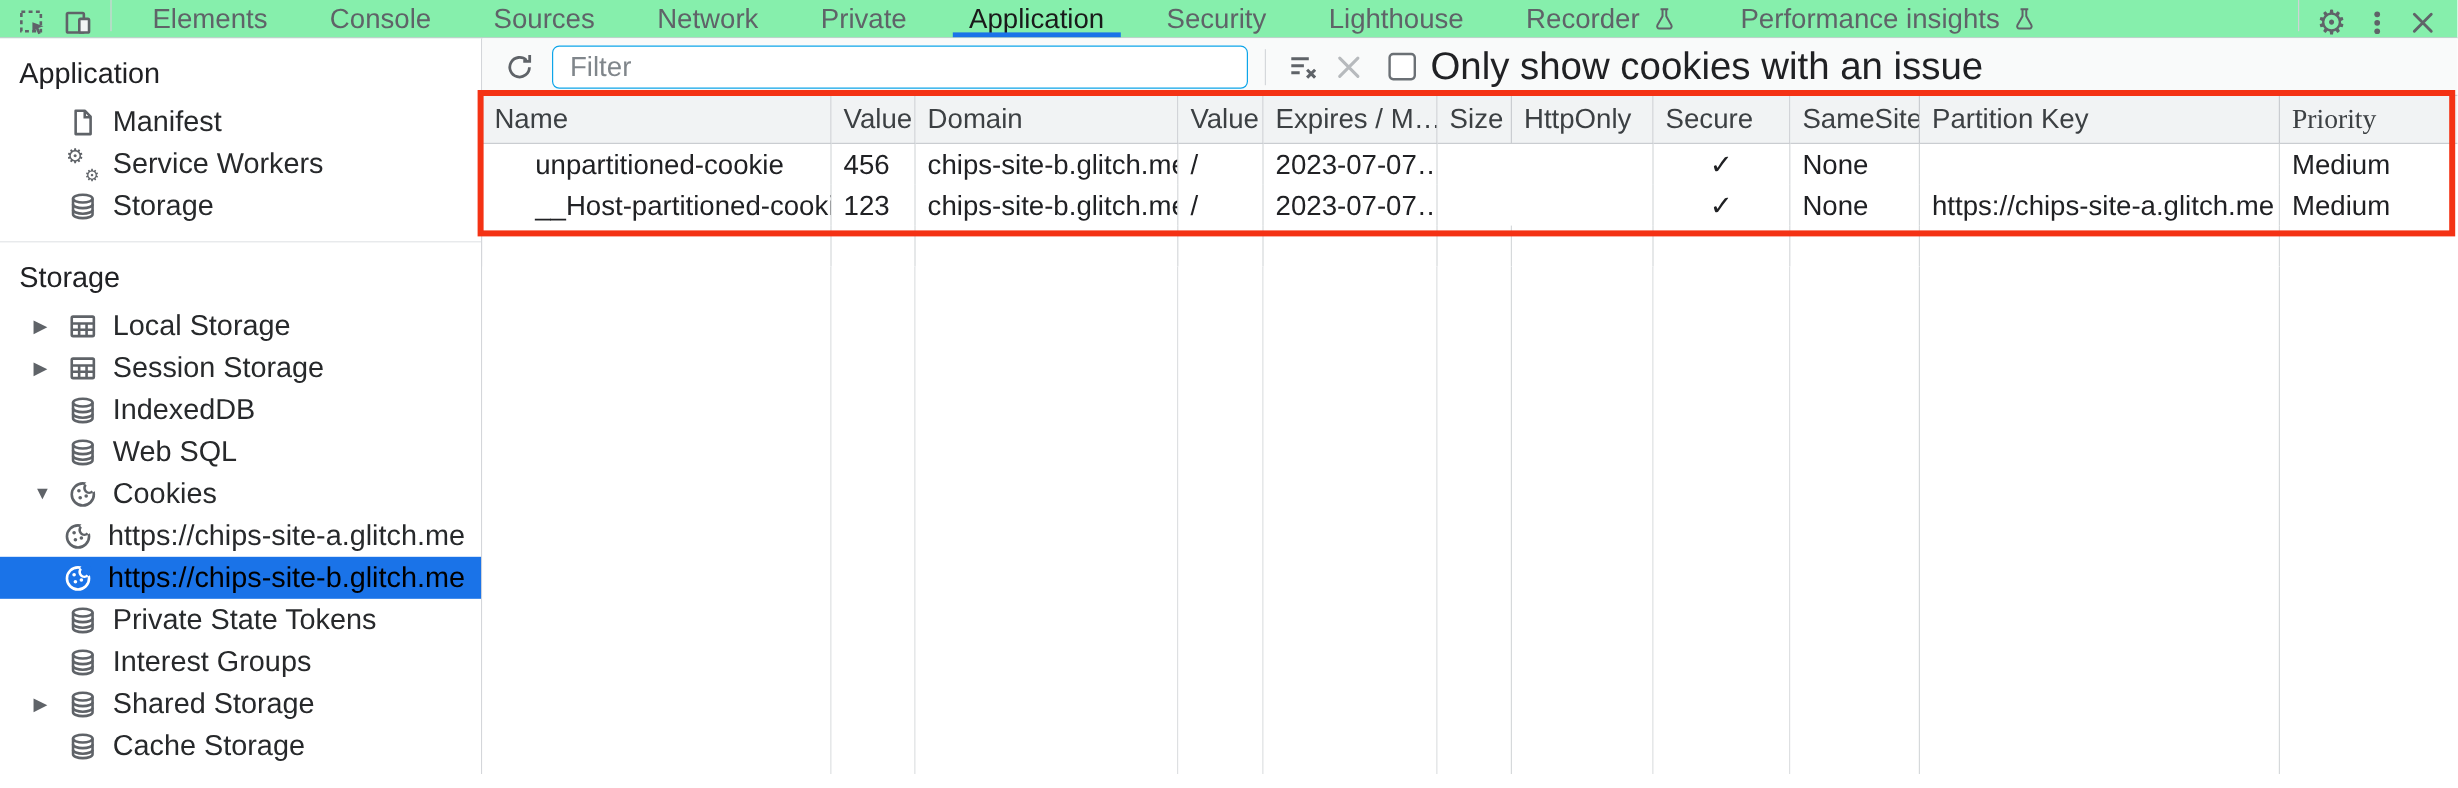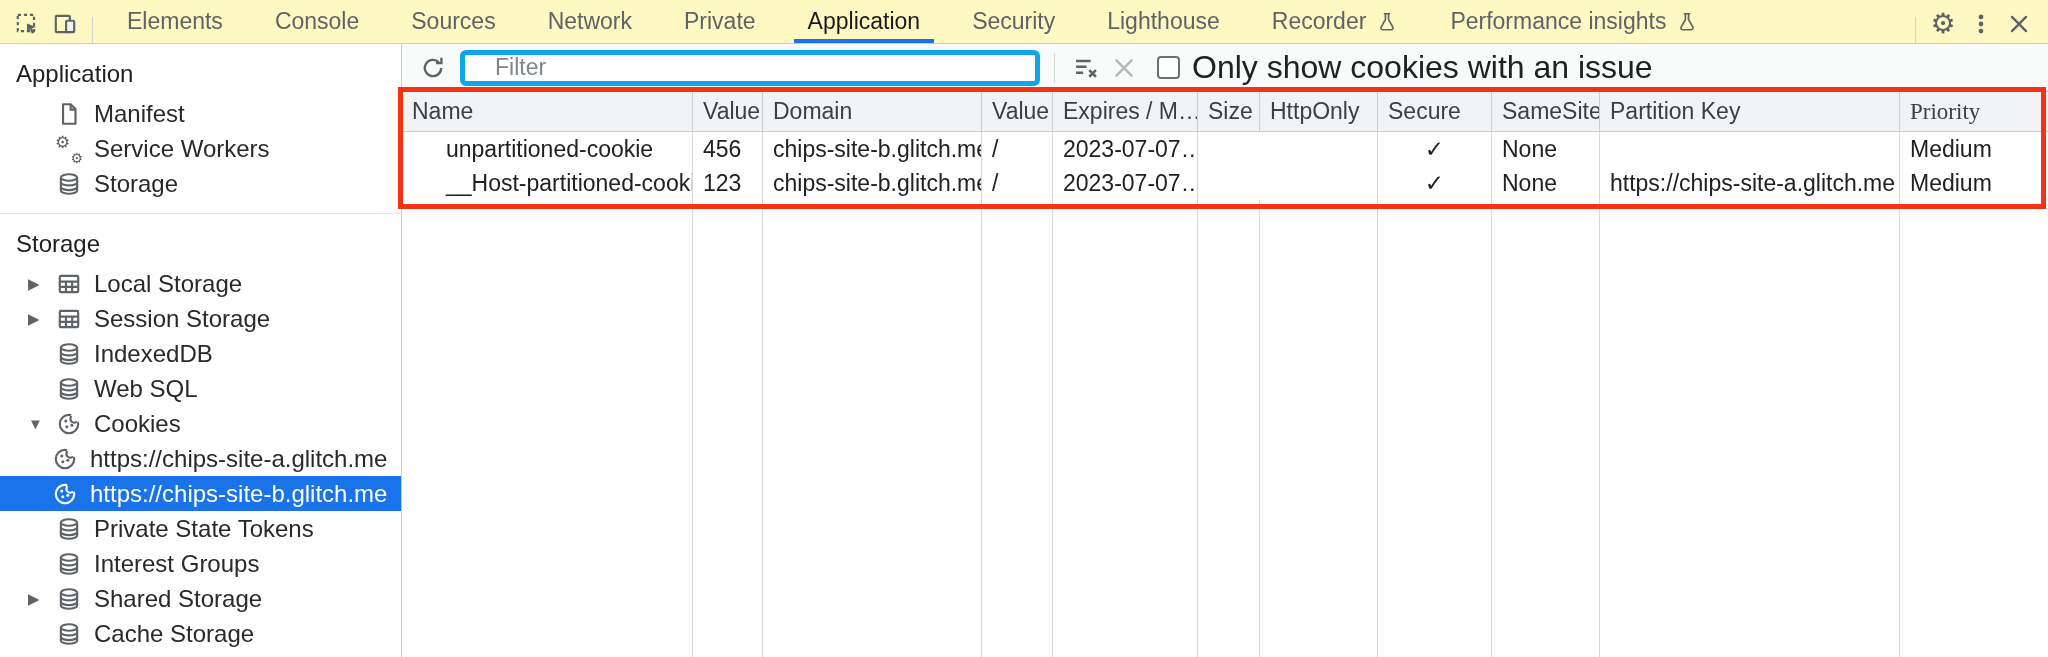--- a/index.html
+++ b/index.html
@@ -1,21 +1,21 @@
 <!DOCTYPE html>
 <html><head>
 <meta charset="utf-8">
 <style>
   * { margin:0; padding:0; box-sizing:border-box; }
   html,body { width:2048px; height:657px; overflow:hidden; background:#fff;
               font-family:"Liberation Sans", sans-serif; color:#202124; }
 
   
-  .tabbar { height:44px; background:#fef9c3; border-bottom:1px solid #cacdd1;
-            display:flex; align-items:flex-end; padding:0 10px 0 8px; }
+  .tabbar { height:32px; background:#86efac; border-bottom:1px solid #cacdd1;
+            display:flex; align-items:flex-start; padding:0 10px 0 8px; }
   .iconbtn { width:38px; height:38px; display:flex; align-items:center; justify-content:center;
              color:#5f6368; flex:0 0 auto; }
   .iconbtn svg { width:26px; height:26px; }
   .vdiv { width:1px; height:26px; background:#cfd2d6; margin:0 8px; flex:0 0 auto; }
   .tabs { display:flex; align-items:stretch; height:100%; flex:0 0 auto; }
   .tab { position:relative; display:flex; align-items:center; padding:0 26px; font-size:23px;
          color:#5f6368; white-space:nowrap; }
   .tab.active { color:#1a1a1a; }
   .tab.active::after { content:""; position:absolute; left:12px; right:12px; bottom:0;
                        height:4px; background:#1a73e8; }
@@ -32,32 +32,32 @@
              font-size:24px; overflow:hidden; }
   .side-header { padding:16px 0 8px 16px; color:#202124; }
   .side-header.second { border-top:1px solid #e3e5e8; margin-top:12px; }
   .srow { display:flex; align-items:center; height:35px; padding-left:28px; cursor:default;
           color:#27292b; --icon-bg:#fff; }
   .srow .exp { width:28px; flex:0 0 28px; font-size:15px; color:#5f6368; text-align:left; }
   .srow .sicon { width:26px; height:26px; flex:0 0 26px; margin-right:12px; color:#5f6368;
                  display:flex; align-items:center; justify-content:center; position:relative; }
   .srow .sicon svg { width:26px; height:26px; }
   .srow.child { padding-left:52px; }
-  .srow.selected { background:#1a73e8; color:#ffffff; --icon-bg:#1a73e8; }
+  .srow.selected { background:#1a73e8; color:#000000; --icon-bg:#1a73e8; }
   .srow.selected .sicon, .srow.selected .exp { color:#fff; }
   .sw-gear1 { position:absolute; left:-1px; top:-4px; font-size:17px; color:#5f6368; }
   .sw-gear2 { position:absolute; right:-1px; bottom:-4px; font-size:14px; color:#5f6368; }
 
   
   .main { flex:1; position:relative; display:flex; flex-direction:column; background:#fff; }
   .ptoolbar { height:48px; flex:0 0 48px; display:flex; align-items:center; padding:0 12px;
               background:#f9fafa; border-bottom:1px solid #cacdd1; }
   .ptoolbar .iconbtn svg { width:28px; height:28px; }
-  .filter-input { width:580px; height:36px; margin-left:8px; border:5px solid #0ea5e9;
-                  border-radius:6px; background:#fff; font-size:23px; padding:0 30px;
+  .filter-input { width:580px; height:36px; margin-left:8px; border:1px solid #0ea5e9;
+                  border-radius:6px; background:#fff; font-size:23px; padding:0 14px;
                   color:#202124; outline:none; font-family:"Liberation Sans",sans-serif; }
   .filter-input::placeholder { color:#80868b; }
   .tb-div { width:1px; height:30px; background:#d5d8db; margin:0 12px 0 14px; }
   .disabled-x { color:#b7babd; }
   .checkbox { width:23px; height:23px; border:2px solid #6b7075; border-radius:4px;
               background:#fff; margin:0 12px 0 14px; flex:0 0 23px; }
   .chk-label { font-size:32px; color:#202124; white-space:nowrap; }
 
   
   .tablewrap { flex:1; position:relative; }

